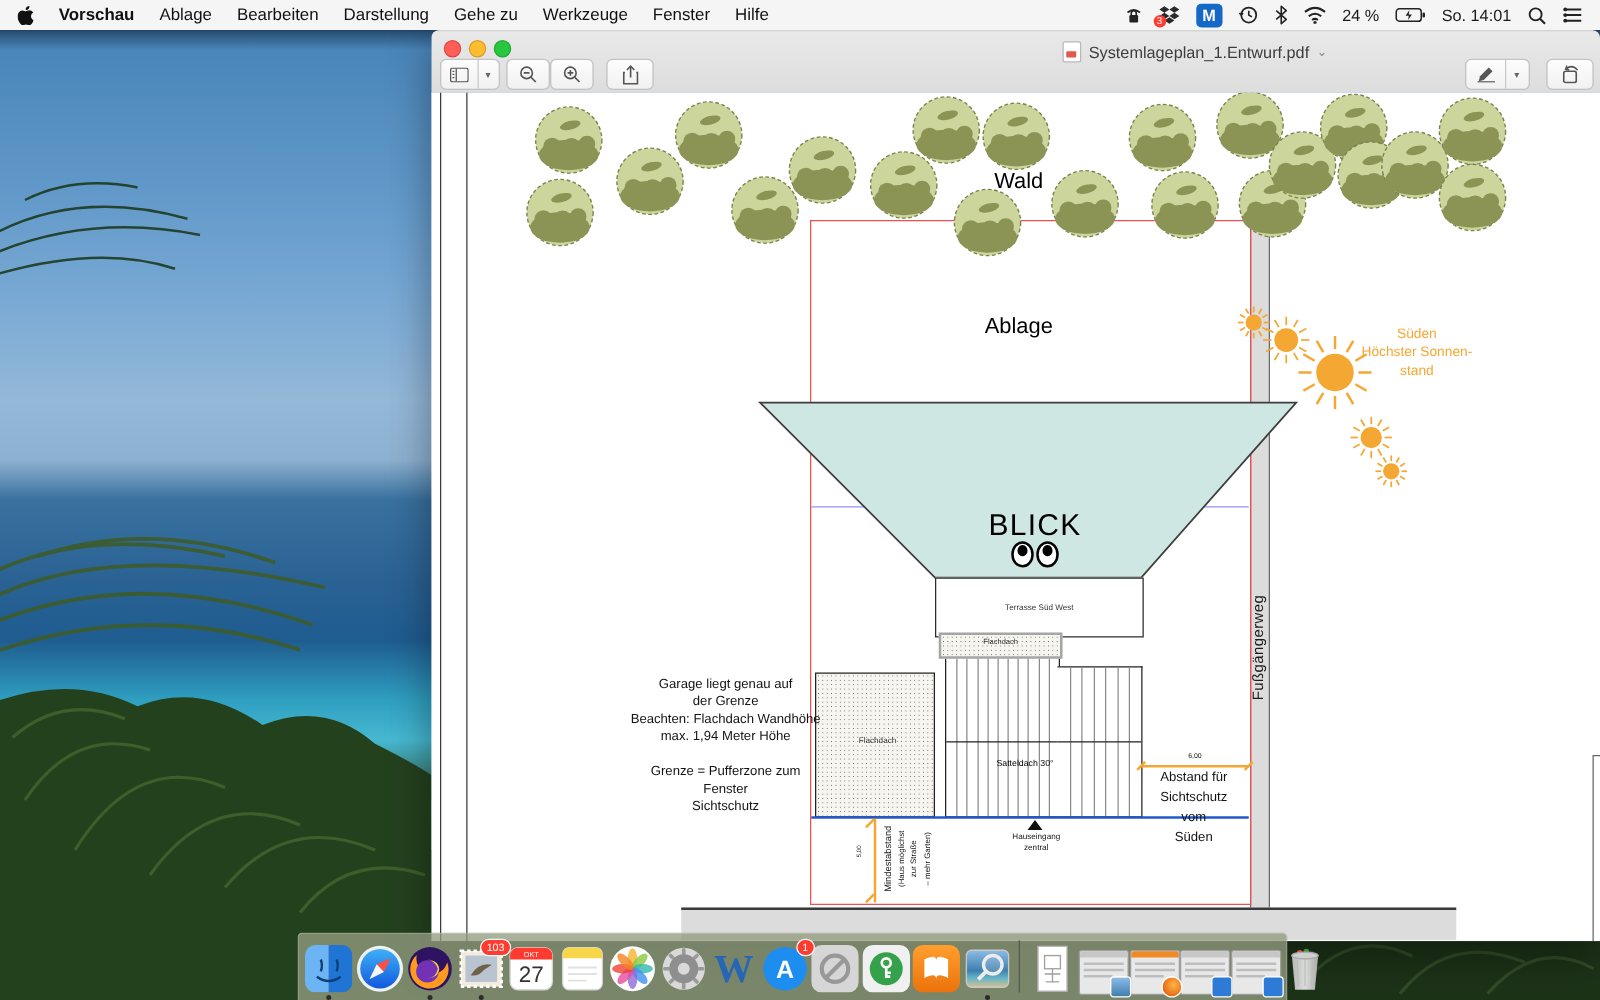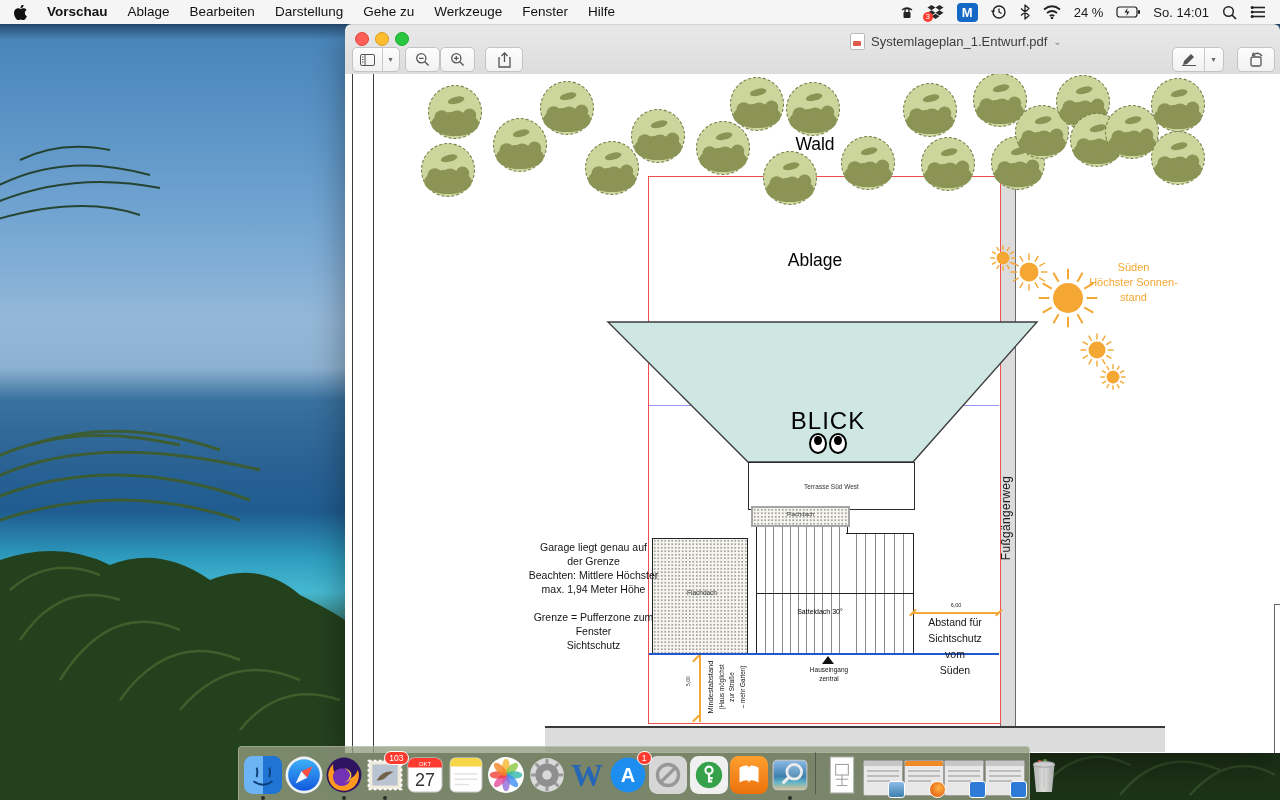--- a/index.html
+++ b/index.html
@@ -91,21 +91,21 @@
   .garage{position:absolute;left:307px;top:464px;width:94px;height:114px;border:1.6px solid #222;z-index:4;}
   .garage .tl-lbl{position:absolute;left:4px;right:0;top:44%;text-align:center;font-size:6.5px;color:#333;}
 
   .meas{position:absolute;background:#f5a733;z-index:6;}
   .meas.h{height:1.6px;}
   .meas.v{width:1.6px;}
   .tick{position:absolute;width:1.6px;height:9px;background:#f5a733;}
   .mtxt{position:absolute;color:#1a1a1a;font-size:5.5px;text-align:center;z-index:7;}
 
   .note{position:absolute;color:#141414;text-align:center;z-index:7;}
-  .left-note{left:146px;top:466px;width:205px;font-size:10.5px;line-height:14px;}
+  .left-note{left:133px;top:466px;width:205px;font-size:10.5px;line-height:14px;}
   .right-note{left:566px;top:540px;width:88px;font-size:10.5px;line-height:16px;}
   .sun-note{left:736px;top:186px;width:105px;font-size:11px;line-height:15px;color:#f5a733;font-weight:500;}
   .entr-note{left:448px;top:592px;width:72px;font-size:6.5px;line-height:8.5px;}
   .tri-up{position:absolute;left:477px;top:582px;width:0;height:0;z-index:7;
     border-left:6px solid transparent;border-right:6px solid transparent;border-bottom:8px solid #111;}
   .rot{transform-origin:0 0;transform:rotate(-90deg);}
   .fw-label{position:absolute;left:653.5px;top:502px;width:116px;font-size:12px;color:#1a1a1a;
     text-align:center;letter-spacing:.3px;z-index:7;}
   .mindest{position:absolute;left:361px;top:646px;width:66px;font-size:6.3px;line-height:10.5px;
     color:#141414;text-align:center;z-index:7;}
@@ -648,21 +648,21 @@
       <div class="mtxt" style="left:588px;top:528px;width:46px;">6,00</div>
       <div class="meas v" style="left:354px;top:581px;height:67px;">
         <span class="tick" style="left:-4px;top:-1px;transform:rotate(45deg);"></span>
         <span class="tick" style="left:-4px;bottom:-1px;transform:rotate(45deg);"></span>
       </div>
       <div class="mtxt rot m500">5,00</div>
 
       <div class="note left-note" id="leftNote">
           <div>Garage liegt genau auf</div>
           <div>der Grenze</div>
-          <div>Beachten: Mittlere Höchster</div>
+          <div>Beachten: Flachdach Wandhöhe</div>
           <div>max. 1,94 Meter Höhe</div>
           <div>&nbsp;</div>
           <div>Grenze = Pufferzone zum</div>
           <div>Fenster</div>
           <div>Sichtschutz</div>
         </div>
       <div class="note right-note" id="rightNote">
           <div>Abstand für</div>
           <div>Sichtschutz</div>
           <div>vom</div>

